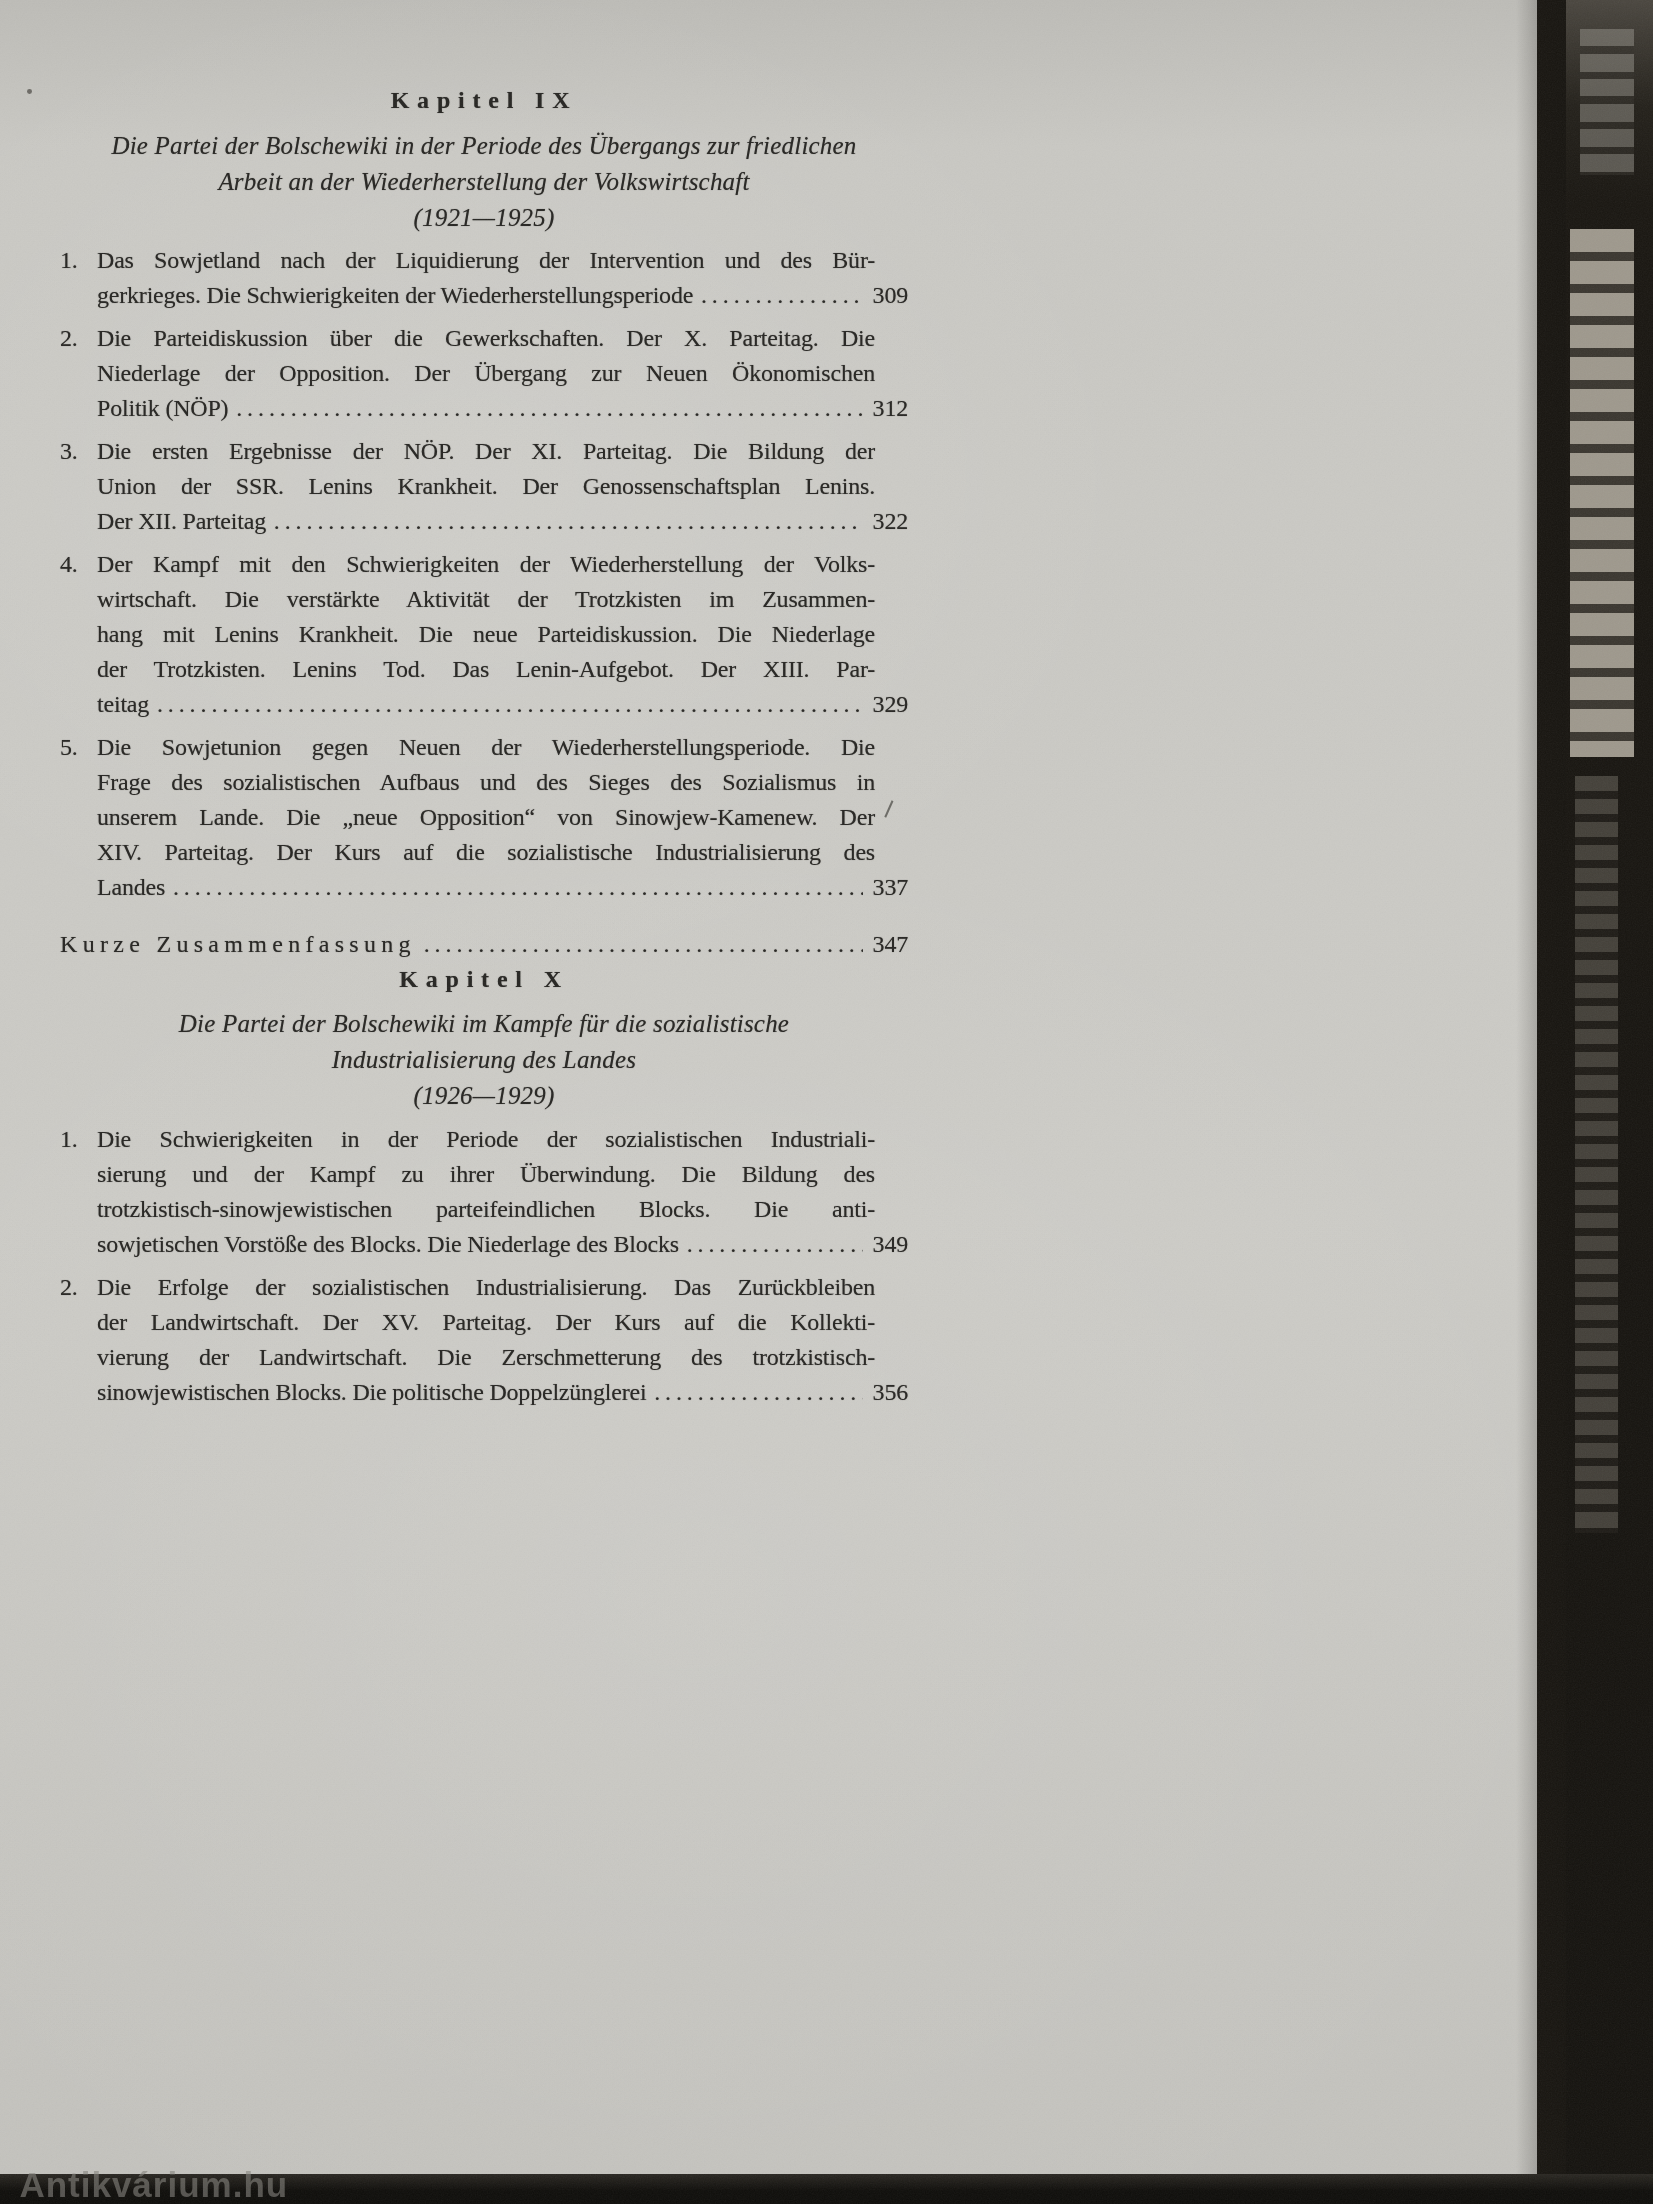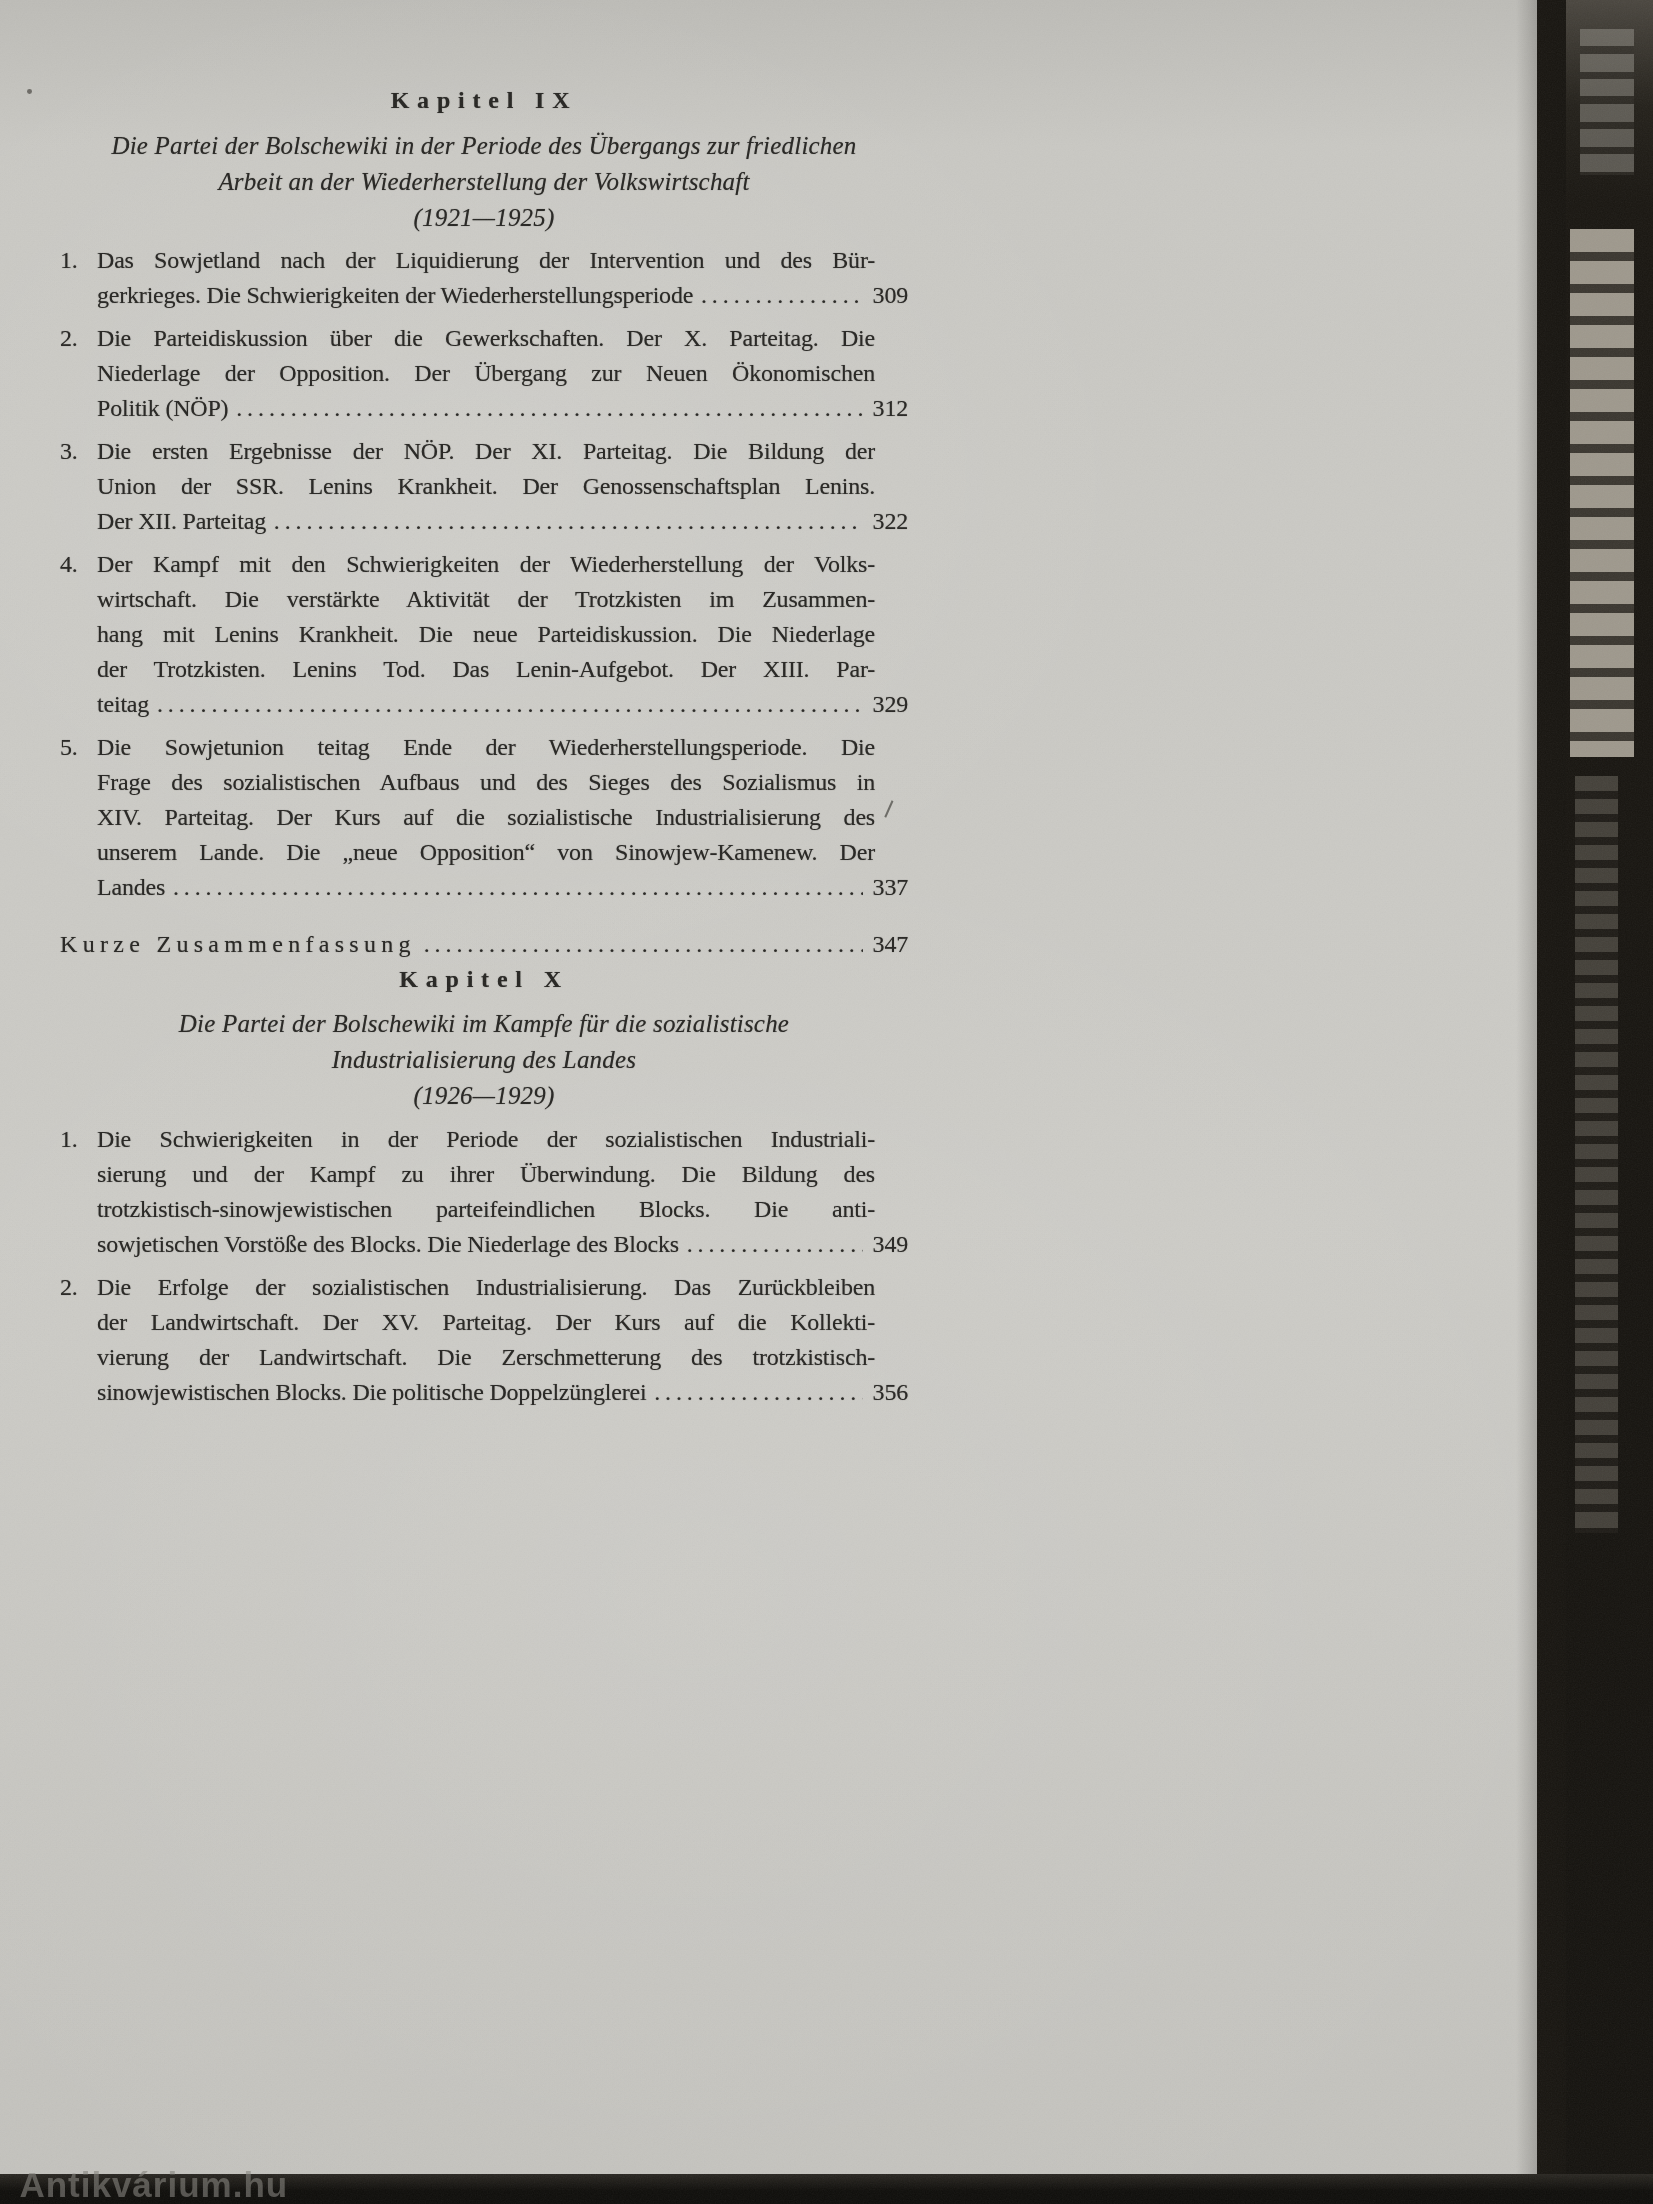--- a/index.html
+++ b/index.html
@@ -277,24 +277,24 @@
               <span class="lt">teitag</span>
               <span class="dots">........................................................................................................................</span>
               <span class="pg">329</span>
             </div>
           </div>
         </div>
 
         <div class="entry">
           <span class="num">5.</span>
           <div class="ebody">
-            <div class="jline">Die Sowjetunion teitag Ende der Wiederherstellungsperiode. Die</div>
+            <div class="jline">Die Sowjetunion gegen Neuen der Wiederherstellungsperiode. Die</div>
             <div class="jline">Frage des sozialistischen Aufbaus und des Sieges des Sozialismus in</div>
+            <div class="jline">unserem Lande. Die „neue Opposition“ von Sinowjew-Kamenew. Der</div>
             <div class="jline">XIV. Parteitag. Der Kurs auf die sozialistische Industrialisierung des</div>
-            <div class="jline">unserem Lande. Die „neue Opposition“ von Sinowjew-Kamenew. Der</div>
             <div class="lastline">
               <span class="lt">Landes</span>
               <span class="dots">........................................................................................................................</span>
               <span class="pg">337</span>
             </div>
           </div>
         </div>
 
         <div class="summary-row">
           <span class="summary-label">Kurze Zusammenfassung</span>

